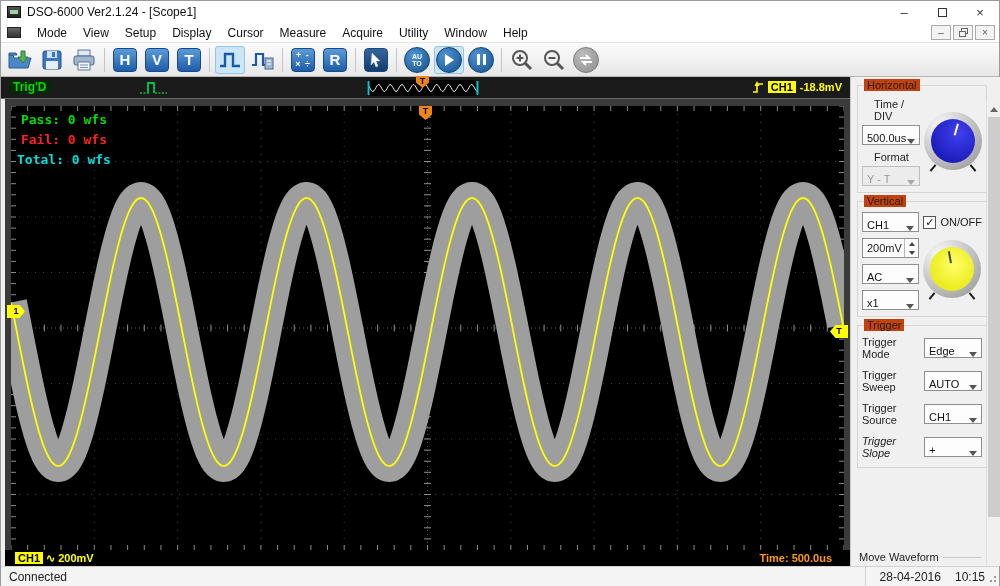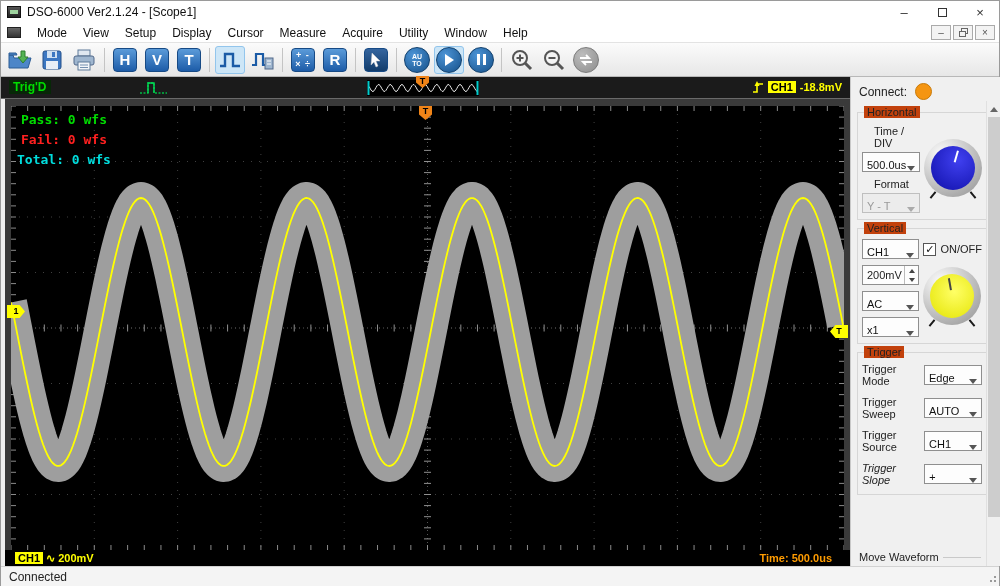--- a/index.html
+++ b/index.html
@@ -613,24 +613,20 @@
             <span class="ch-badge">CH1</span>
             <span>∿</span>
             <span>200mV</span>
           </span>
           <span class="time-readout">Time: 500.0us</span>
         </div>
       </div>
     </div>
 
     <div class="panel">
-      <div class="connect-row">
-        <span>Connect:</span>
-        <span class="connect-dot"></span>
-      </div>
 
       <div class="group">
         <span class="group-title">Horizontal</span>
         <div class="hv-flex">
           <div class="hv-left">
             <div class="lbl">Time / DIV</div>
             <div class="combo">
               <span>500.0us</span>
                 <span class="chev"></span>
             </div>
@@ -737,15 +733,19 @@
         <div class="vscroll-btn">
             <span class="up"></span>
           </div>
         <div class="vscroll-thumb"></div>
       </div>
     </div>
   </div>
 
   <div class="statusbar">
     <span class="status-left">Connected</span>
+    <span class="status-right">
+      <span>28-04-2016</span>
+      <span>10:15</span>
+    </span>
     <span class="grip"></span>
   </div>
 </div>
 
 </body></html>

